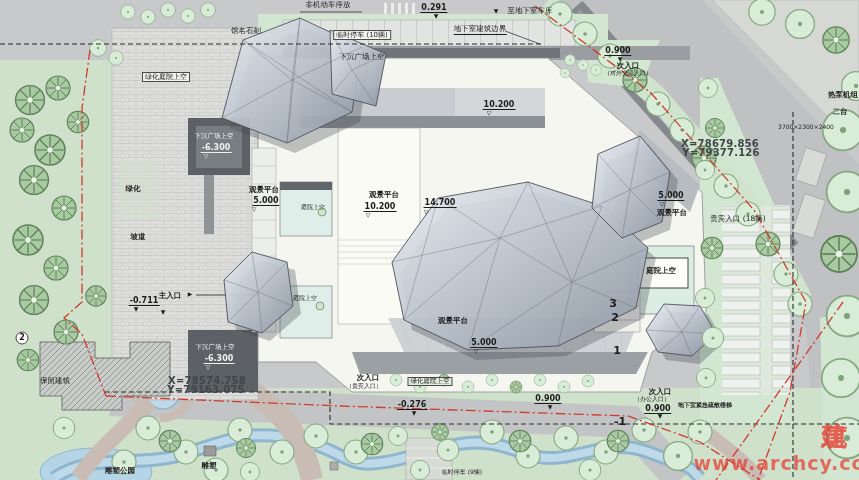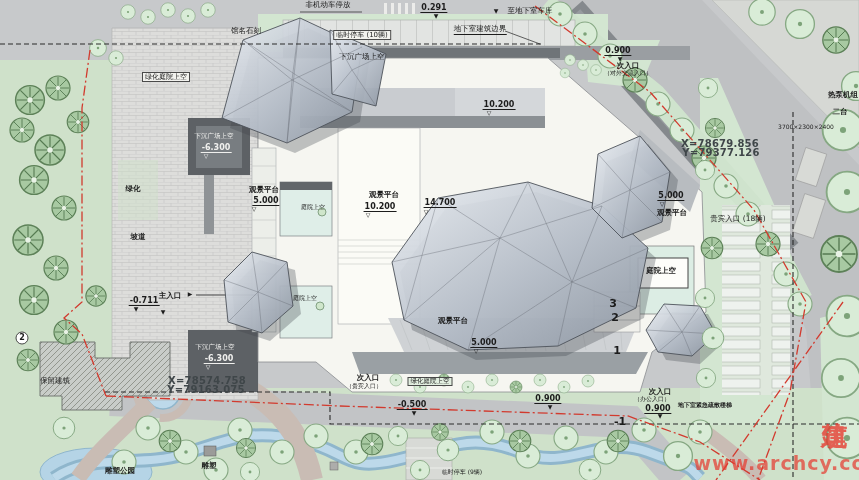--- a/index.html
+++ b/index.html
@@ -358,21 +358,21 @@
       <span class="lbl tri" style="left: 136px; top: 306px;">▼</span>
       <span class="lbl tri" style="left: 163px; top: 309px;">▼</span>
       <span class="lbl w tiny2" style="left: 215px; top: 344px;">下沉广场上空</span>
       <span class="lbl elev w" style="left: 219px; top: 354px;">-6.300</span>
       <span class="lbl tri w" style="left: 208px; top: 364px;">▽</span>
       <span class="lbl coord" style="left: 207px; top: 375px;">X=78574.758</span>
       <span class="lbl coord" style="left: 206px; top: 384px;">Y=79163.075</span>
       <span class="lbl b" style="left: 368px; top: 374px;">次入口</span>
       <span class="lbl tiny" style="left: 364px; top: 383px;">（贵宾入口）</span>
       <span class="lbl boxg" style="left: 420px; top: 377px; margin-left: 10px;">绿化庭院上空</span>
-      <span class="lbl elev" style="left: 412px; top: 400px;">-0.500</span>
+      <span class="lbl elev" style="left: 412px; top: 400px;">-0.276</span>
       <span class="lbl tri" style="left: 414px; top: 410px;">▼</span>
       <span class="lbl elev" style="left: 548px; top: 394px;">0.900</span>
       <span class="lbl tri" style="left: 550px; top: 404px;">▼</span>
       <span class="lbl num" style="left: 620px; top: 416px;">-1</span>
       <span class="lbl b" style="left: 660px; top: 388px;">次入口</span>
       <span class="lbl tiny" style="left: 652px; top: 396px;">（办公入口）</span>
       <span class="lbl elev" style="left: 658px; top: 404px;">0.900</span>
       <span class="lbl tri" style="left: 660px; top: 413px;">▼</span>
       <span class="lbl tiny b2" style="left: 705px; top: 402px;">地下室紧急疏散楼梯</span>
       <span class="lbl tiny" style="left: 462px; top: 469px;">临时停车 (9辆)</span>

